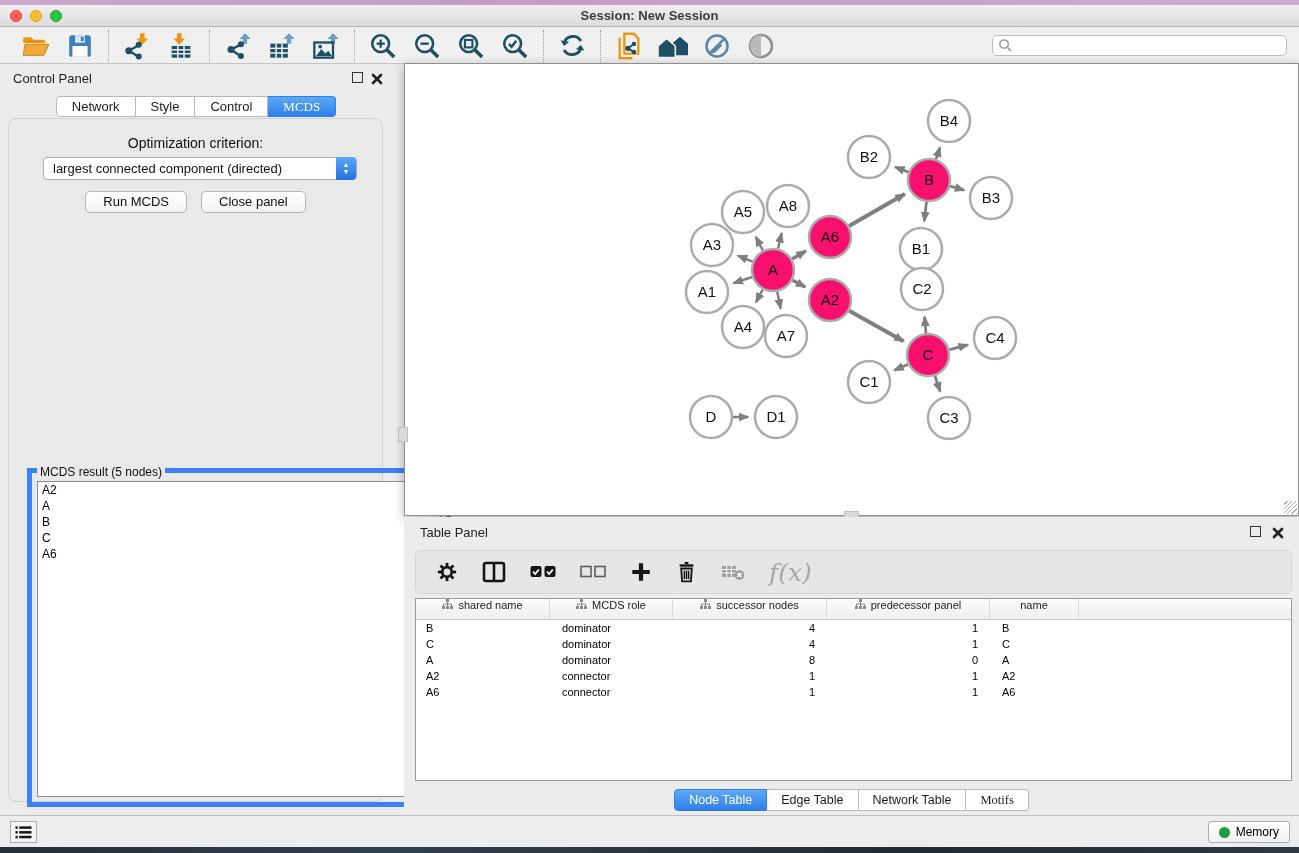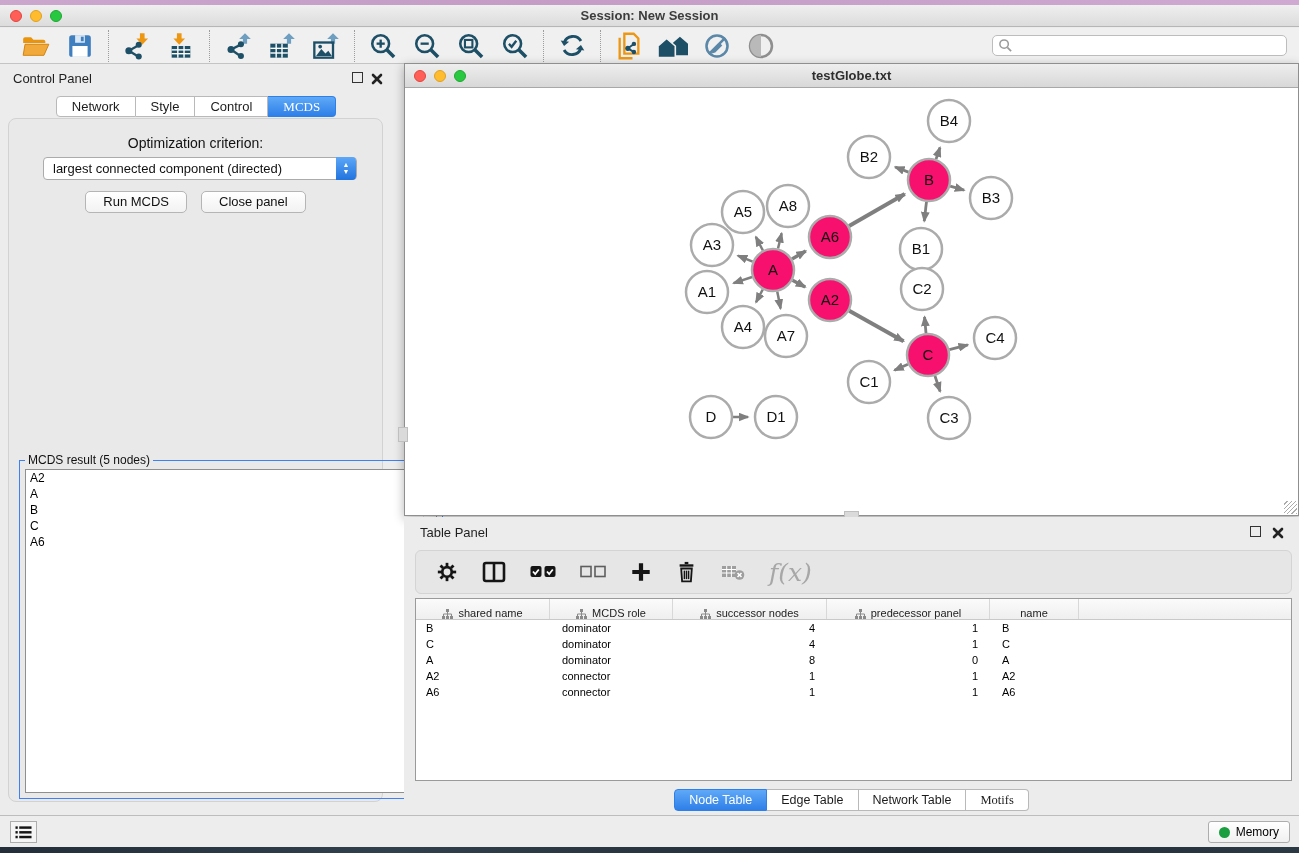--- a/index.html
+++ b/index.html
@@ -61,21 +61,21 @@
               padding-left:9px; color:#111; }
   .dd-stepper { position:absolute; right:0; top:-1px; width:20px; height:23px; border-radius:0 4px 4px 0;
                 background:linear-gradient(#5CA7F8,#2173DE); display:flex; flex-direction:column;
                 align-items:center; justify-content:center; gap:1px; }
   .dd-stepper span { color:#fff; font-size:7px; line-height:6px; }
   .cp-buttons { position:absolute; left:0; right:0; top:72px; display:flex; justify-content:center; gap:14px; }
   .btn { height:22px; padding:0 17px; background:linear-gradient(#FFFFFF,#F2F2F2); border:1px solid #B5B5B5;
          border-radius:5px; font-size:13px; line-height:20px; color:#111; }
 
   .mcds-fieldset { position:absolute; left:6px; top:337px; width:424px; height:339px;
-                   border:1px solid #3b82f6; margin:4px; }
+                   border:5px solid #3b82f6; margin:12px; }
   .mcds-legend { position:absolute; left:5px; top:-8px; background:#E9E9E9; padding:0 3px;
                  font-size:12px; color:#111; }
   .mcds-list { position:absolute; left:5px; top:8px; right:5px; bottom:5px; background:#fff;
                border:1px solid #8F8F8F; overflow:hidden; }
   .mcds-scroll { position:absolute; right:0; top:0; bottom:0; width:13px;
                  background:linear-gradient(90deg,#FBFBFB,#EFEFEF); border-left:1px solid #E0E0E0; }
   .mcds-item { font-size:12px; line-height:16px; padding-left:4px; color:#000; }
 
   
   .net-window { position:absolute; left:404px; top:63px; width:895px; height:453px;
@@ -99,21 +99,21 @@
   .tp-float { right:38px; top:9px; } .tp-close { right:15px; top:8px; }
   .tp-toolbar { position:absolute; left:11px; top:33px; width:877px; height:44px; background:#E6E6E6;
                 border:1px solid #D4D4D4; border-radius:6px; display:flex; align-items:center;
                 gap:24px; padding-left:20px; }
   .tp-icon { display:flex; align-items:center; justify-content:center; }
   .fx { font-family:"DejaVu Serif", serif; font-style:italic; font-size:25px; color:#A7A7A7; }
   .ntable { position:absolute; left:11px; top:81px; width:877px; height:183px; background:#fff;
             border:1px solid #9A9A9A; overflow:hidden; font-size:11px; }
   .thead { display:flex; height:21px; background:linear-gradient(#FBFBFB,#EFEFEF);
            border-bottom:1px solid #C9C9C9; }
-  .th { display:flex; align-items:flex-end; justify-content:center; gap:5px;
+  .th { display:flex; align-items:flex-start; justify-content:center; gap:5px;
         border-right:1px solid #D8D8D8; color:#222; }
   .th svg { flex:0 0 auto; }
   .c0 { width:134px; } .c1 { width:123px; } .c2 { width:154px; } .c3 { width:163px; } .c4 { width:89px; }
   .trow { display:flex; height:16px; align-items:center; }
   .tcell { overflow:hidden; white-space:nowrap; color:#000; }
   .tcell.c0 { padding-left:10px; } .tcell.c1 { padding-left:12px; }
   .tcell.c2, .tcell.c3 { text-align:right; padding-right:12px; }
   .tcell.c4 { padding-left:12px; }
   .tp-tabs { position:absolute; left:0; right:0; top:272px; display:flex; justify-content:center; }
   .tp-tabs .seg-btn { font-size:12.5px; height:22px; line-height:20px; padding:0 14px; }
@@ -358,28 +358,20 @@
             <div class="mcds-item">C</div>
             <div class="mcds-item">A6</div>
             <div class="mcds-scroll"></div>
           </div>
         <div class="mcds-scroll-holder"></div>
       </div>
     </div>
   </div>
 
   <div class="net-window">
-    <div class="nw-titlebar">
-      <div class="lights">
-        <span class="light red"></span>
-        <span class="light yellow"></span>
-        <span class="light green"></span>
-      </div>
-      <div class="nw-title">testGlobe.txt</div>
-    </div>
     <svg class="net-canvas" width="893" height="427">
       <defs>
         <marker id="arrow" viewBox="0 0 10 8" refX="8.5" refY="4" markerWidth="11" markerHeight="9" orient="auto" markerUnits="userSpaceOnUse">
           <path d="M0 0 L10 4 L0 8 Z" fill="#7F7F7F"></path>
         </marker>
       </defs>
       <g>
           <line x1="357.8926957847771" y1="162.45921185056912" x2="350.86384172846545" y2="148.87009400836655" stroke="#7F7F7F" stroke-width="2.5" marker-end="url(#arrow)"></line>
           <line x1="373.0202091013652" y1="160.58044116750838" x2="376.6106429618988" y2="145.26125669589842" stroke="#7F7F7F" stroke-width="2.5" marker-end="url(#arrow)"></line>
           <line x1="347.6432869494652" y1="173.6570848153546" x2="332.9085438824988" y2="167.6182556895487" stroke="#7F7F7F" stroke-width="2.5" marker-end="url(#arrow)"></line>

